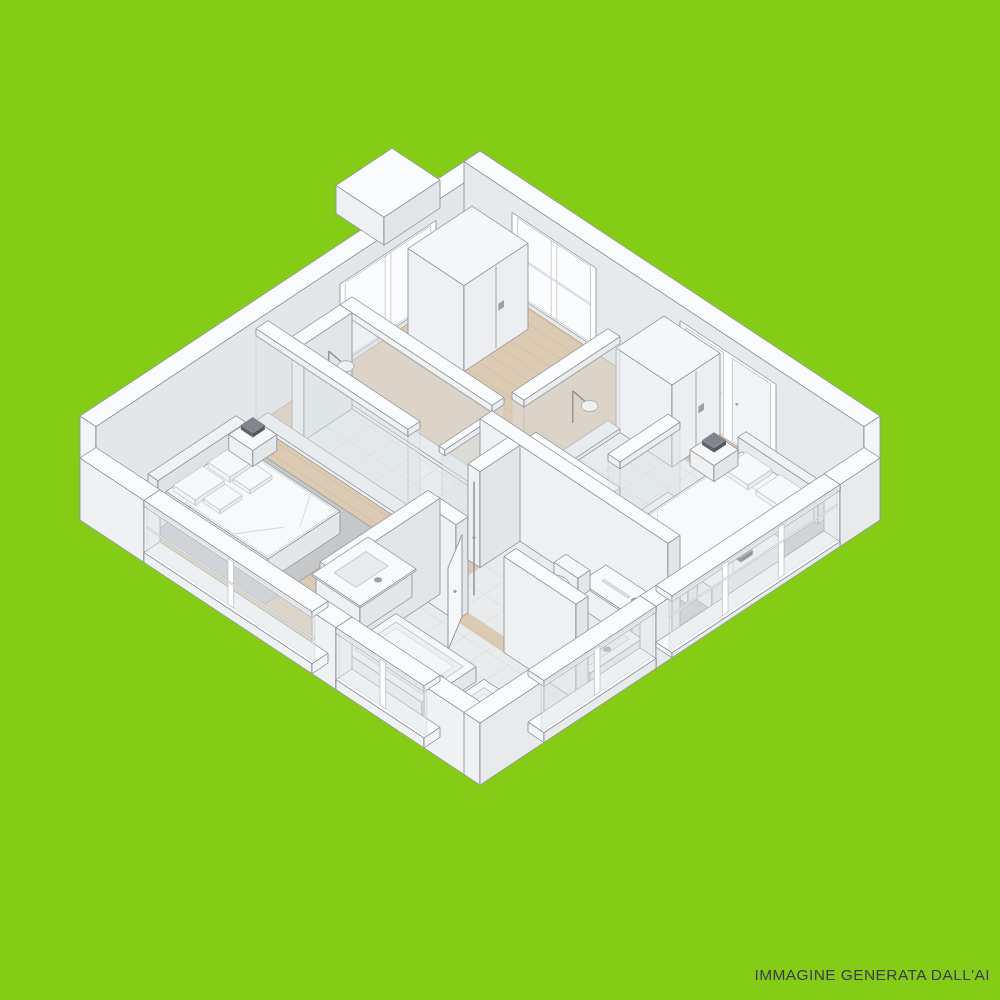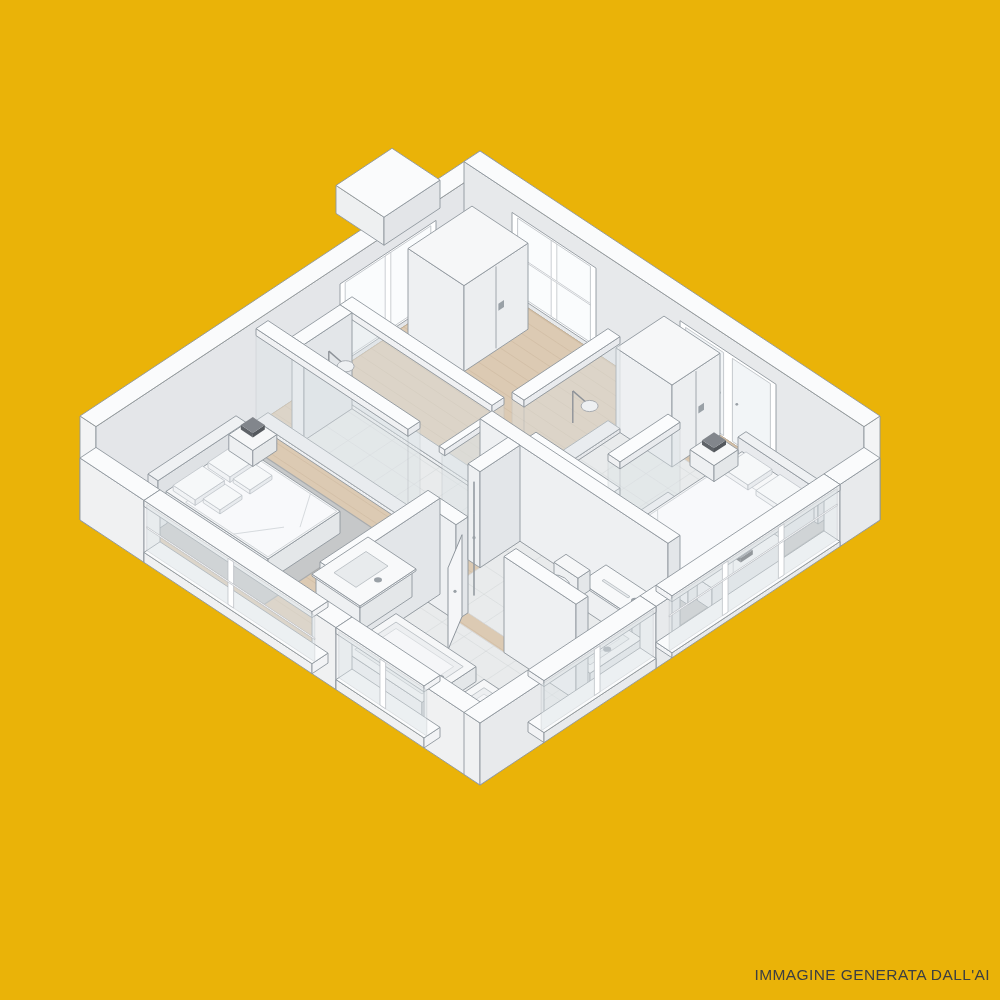--- a/index.html
+++ b/index.html
@@ -1,16 +1,16 @@
 <!DOCTYPE html>
 <html><head>
 <meta charset="utf-8">
 <style>
   html,body{margin:0;padding:0;background:#ffffff;}
-  #stage{position:relative;width:1000px;height:1000px;background:#eab308;overflow:hidden;
+  #stage{position:relative;width:1000px;height:1000px;background:#84cc16;overflow:hidden;
          font-family:"Liberation Sans",sans-serif;text-align:center;}
   #scene{position:absolute;left:0;top:0;width:1000px;height:1000px;display:block;}
   .caption{position:absolute;right:10px;bottom:18px;font-size:15.5px;line-height:1;
            letter-spacing:.4px;color:#3c3f42;font-family:"Liberation Sans",sans-serif;}
 </style>
 </head>
 <body>
 
 <div id="stage">
   <svg id="scene" viewBox="0 0 1000 1000">

